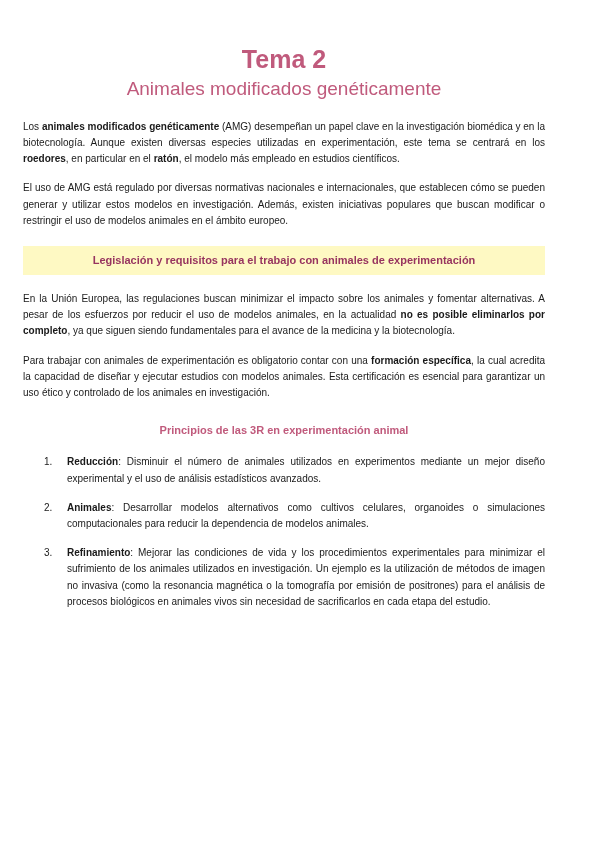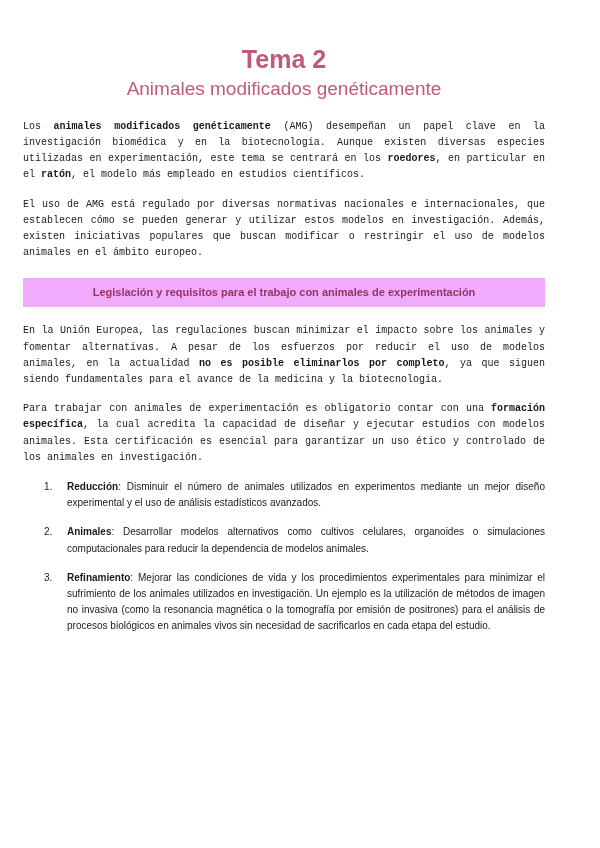--- a/index.html
+++ b/index.html
@@ -32,26 +32,25 @@
     text-align: center;
     color: #c05a7c;
     font-size: 19px;
     font-weight: normal;
     line-height: 1.25;
   }
   .para {
     margin: 0 0 13px 0;
     text-align: justify;
     line-height: 1.62;
-    font-family: Liberation Mono, monospace;
   }
   .section-heading {
     margin: 17px 0 16px 0;
     padding: 8px 6px;
-    background: #f0abfc;
+    background: #fef9c3;
     color: #97345f;
     font-size: 11px;
     font-weight: bold;
     text-align: center;
     line-height: 1.2;
   }
   .sub-heading {
     margin: 22px 0 17px 0;
     color: #c05a7c;
     font-size: 11px;
@@ -88,20 +87,21 @@
   <div class="subtitle">Animales modificados genéticamente</div>
 
   <p class="para"><span>Los </span><b>animales modificados genéticamente</b><span> (AMG) desempeñan un papel clave en la investigación biomédica y en la biotecnología. Aunque existen diversas especies utilizadas en experimentación, este tema se centrará en los </span><b>roedores</b><span>, en particular en el </span><b>ratón</b><span>, el modelo más empleado en estudios científicos.</span></p>
   <p class="para"><span>El uso de AMG está regulado por diversas normativas nacionales e internacionales, que establecen cómo se pueden generar y utilizar estos modelos en investigación. Además, existen iniciativas populares que buscan modificar o restringir el uso de modelos animales en el ámbito europeo.</span></p>
 
   <div class="section-heading">Legislación y requisitos para el trabajo con animales de experimentación</div>
 
   <p class="para"><span>En la Unión Europea, las regulaciones buscan minimizar el impacto sobre los animales y fomentar alternativas. A pesar de los esfuerzos por reducir el uso de modelos animales, en la actualidad </span><b>no es posible eliminarlos por completo</b><span>, ya que siguen siendo fundamentales para el avance de la medicina y la biotecnología.</span></p>
   <p class="para"><span>Para trabajar con animales de experimentación es obligatorio contar con una </span><b>formación específica</b><span>, la cual acredita la capacidad de diseñar y ejecutar estudios con modelos animales. Esta certificación es esencial para garantizar un uso ético y controlado de los animales en investigación.</span></p>
 
+  <div class="sub-heading">Principios de las 3R en experimentación animal</div>
 
 
   <div class="list">
 
     <div class="list-item">
       <span class="num">1.</span>
       <div class="li-body"><b>Reducción</b><span>: Disminuir el número de animales utilizados en experimentos mediante un mejor diseño experimental y el uso de análisis estadísticos avanzados.</span></div>
     </div>
 
     <div class="list-item">

